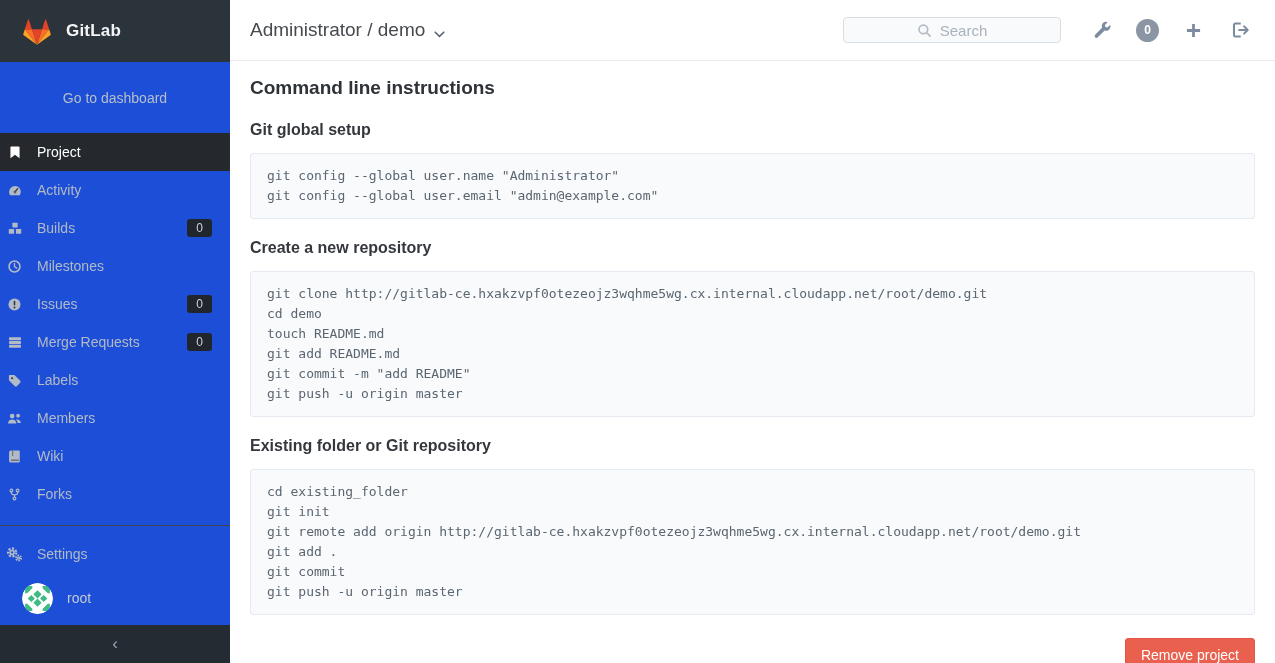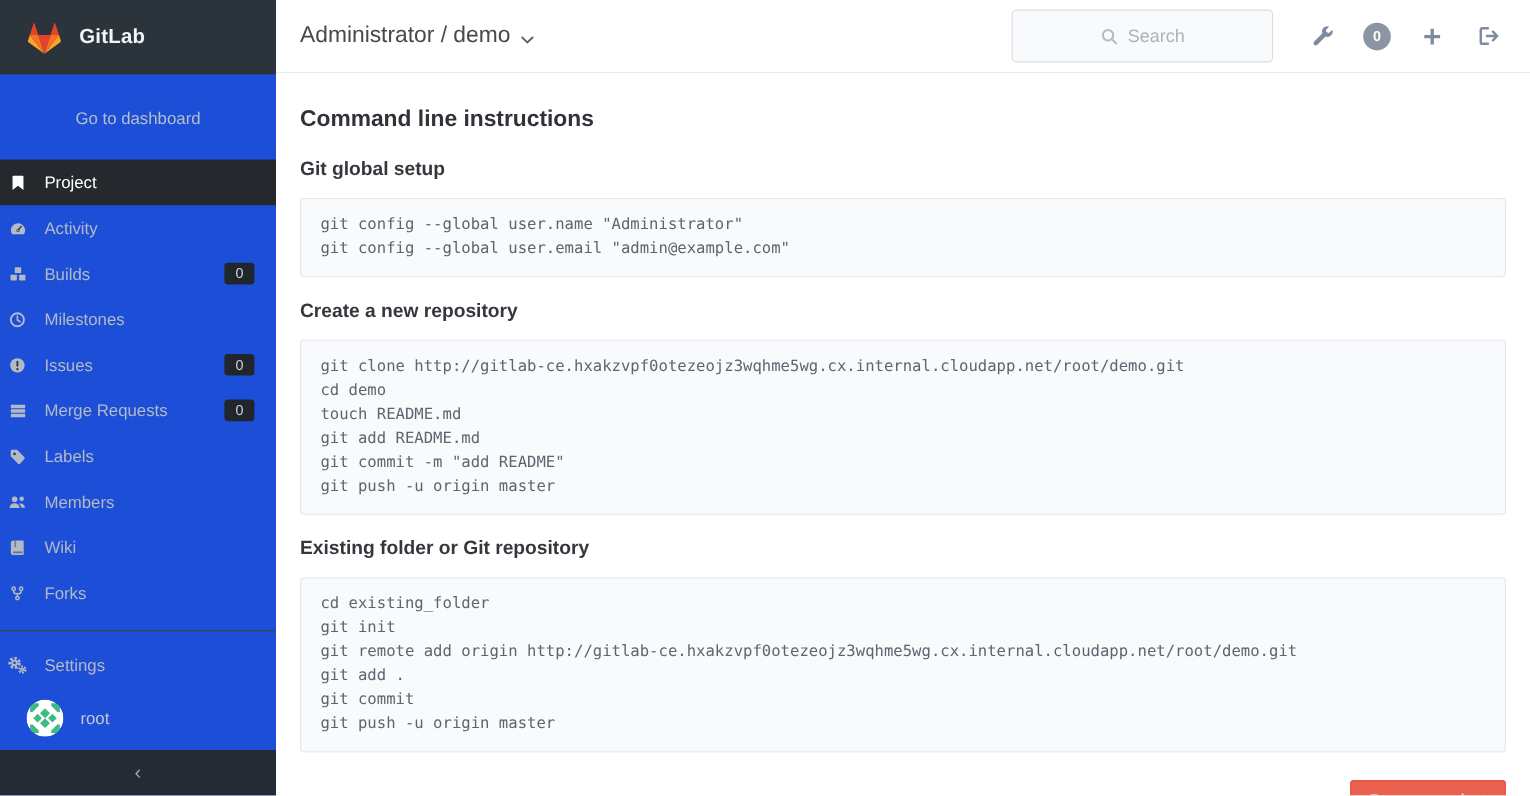--- a/index.html
+++ b/index.html
@@ -37,30 +37,30 @@
   }
   .nav-divider { border-top:1px solid #3d454e; margin:12px 0 9px 0; }
   .user-row { height:46px; display:flex; align-items:center; padding-left:22px; gap:14px; color:#c2cad2; font-size:14px; cursor:pointer; margin-top:2px; }
   .avatar { width:31px; height:31px; border-radius:50%; overflow:hidden; flex:none; }
   .collapse-strip {
     position:absolute; left:0; right:0; bottom:0; height:38px; background:#252b32;
     display:flex; align-items:center; justify-content:center; color:#9aa4af;
     font-size:17px; cursor:pointer;
   }
   
-  .main { flex:1; display:flex; flex-direction:column; height:663px;gap:12px; }
+  .main { flex:1; display:flex; flex-direction:column; height:663px; }
   .topbar {
     height:61px; background:#fff; border-bottom:1px solid #e7eaee;
     display:flex; align-items:center; padding:0 22px 0 20px; flex:none;
   }
   .topbar-title { font-size:19px; color:#46494e; display:flex; align-items:center; gap:9px; cursor:pointer; }
   .caret-down { margin-top:3px; }
   .topbar-spacer { flex:1; }
   .search-box {
-    width:218px; height:44px; border:1px solid #d9dee4; background:#f9fafb;
+    width:218px; height:26px; border:1px solid #d9dee4; background:#f9fafb;
     border-radius:4px; position:relative; display:flex; align-items:center;
     justify-content:center; gap:8px; cursor:text; margin-right:28px;
   }
   .search-box input {
     position:absolute; inset:0; width:100%; height:100%; border:none; background:transparent;
     outline:none; font-size:15px; color:#54606c; padding:0 10px;
   }
   .search-hint { display:flex; align-items:center; gap:8px; color:#a9b2bd; font-size:15px; pointer-events:none; }
   .topbar-icons { display:flex; align-items:center; gap:21px; }
   .icon-btn { color:#7c8ba0; cursor:pointer; display:flex; align-items:center; justify-content:center; width:26px; height:26px; }

